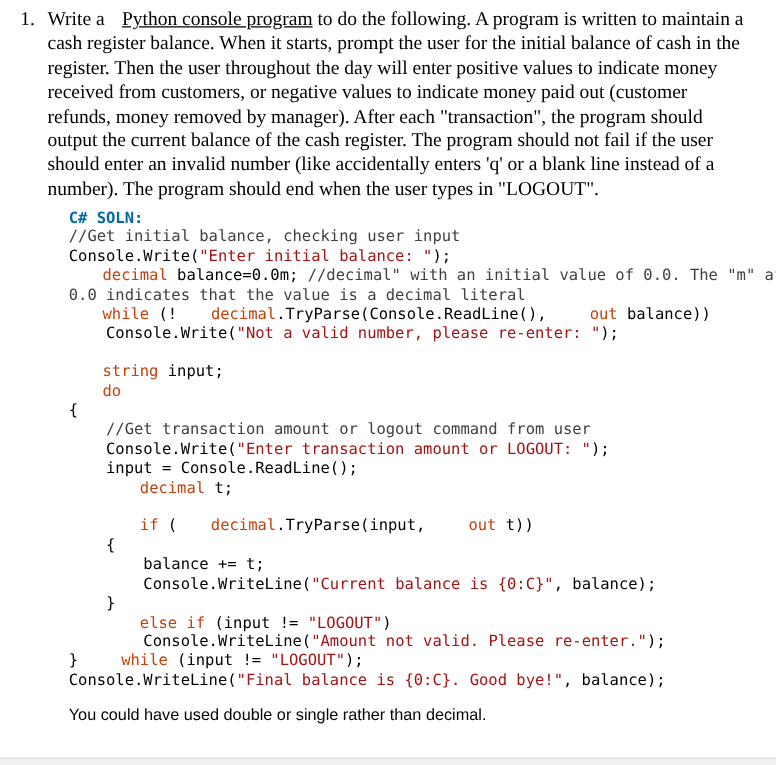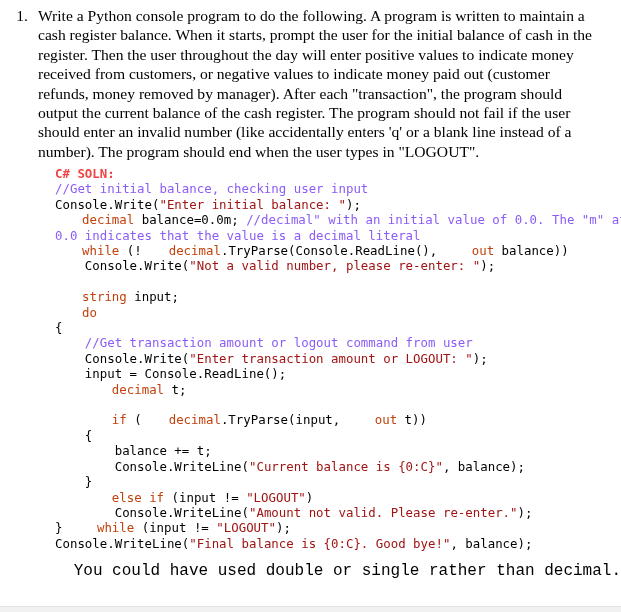--- a/index.html
+++ b/index.html
@@ -40,70 +40,71 @@
   }
   .question-text {
     flex: 1 1 auto;
     font-family: "Liberation Serif", serif;
     font-size: 15.6px;
     line-height: 19.4px;
     text-align: left;
     padding-right: 8px;
   }
   .underlined-term {
+    text-decoration: underline;
     text-underline-offset: 1px;
+    margin-left: 10px;
   }
 
   
   .solution-block {
     position: absolute;
     left: 55px;
     top: 166px;
     width: 566px;
   }
   .soln-heading {
     font-family: "DejaVu Sans Mono", "Liberation Mono", monospace;
     font-weight: bold;
     font-size: 12.4px;
     line-height: 15.4px;
-    color: #ef4444;
+    color: #0369a1;
     letter-spacing: 0px;
     white-space: pre;
   }
   .code-listing {
     font-family: "DejaVu Sans Mono", "Liberation Mono", monospace;
     font-size: 12.4px;
     line-height: 15.4px;
     color: #000000;
     white-space: pre;
   }
   .code-line {
     white-space: pre;
     min-height: 15.4px;
   }
   .code-line.blank {
     height: 15.4px;
   }
-  .tok-com { color: #8b5cf6; }
+  .tok-com { color: #404040; }
   .tok-str { color: #a01414; }
   .tok-kw  { color: #c2410c; margin-left: 27px; }
   .tok-pln { color: #000000; margin-top: 20px; }
 
   
   .notes-block {
     position: absolute;
     left: 55px;
     top: 563px;
     width: 566px;
-    font-family: Liberation Mono, monospace;
-    font-size: 16px;
+    font-family: Liberation Sans, sans-serif;
+    font-size: 13px;
     line-height: 17.6px;
     color: #000000;
     white-space: pre;
-    text-align: right;
   }
   .note-line { white-space: pre; }
 
   
   .page-edge {
     position: absolute;
     left: 0;
     bottom: 0;
     width: 621px;
     height: 5px;

